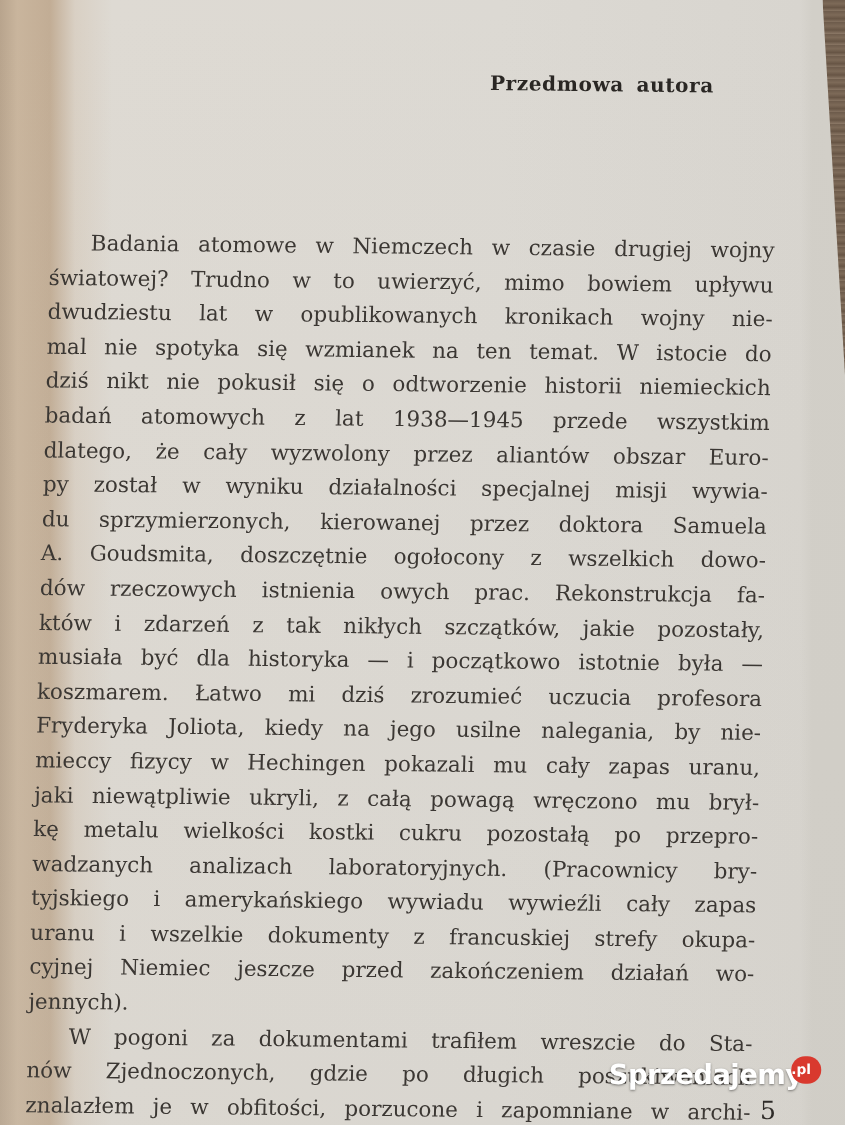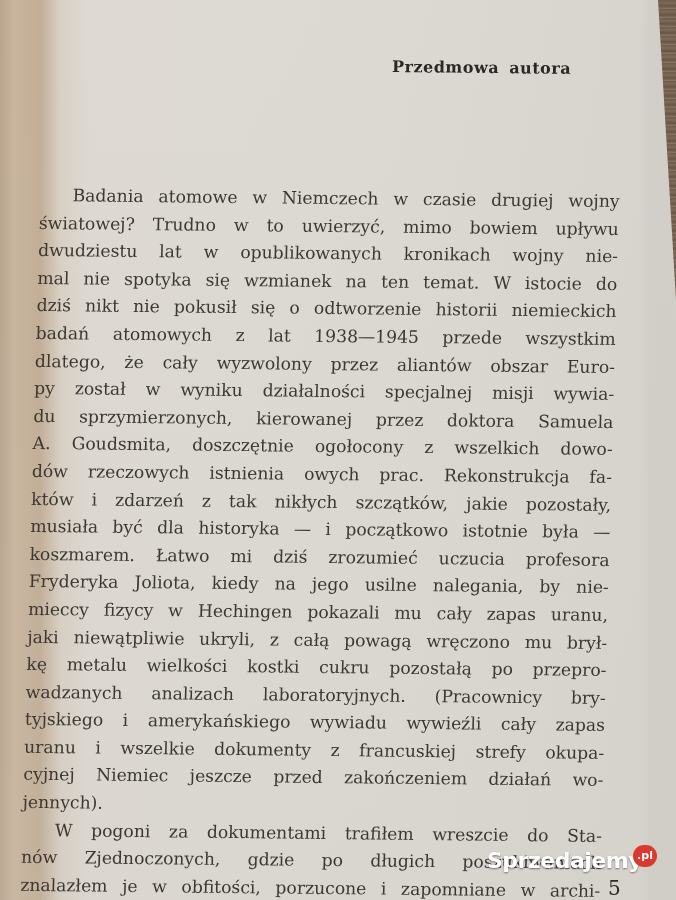--- a/index.html
+++ b/index.html
@@ -41,21 +41,21 @@
     .watermark {
       position: absolute; left: 487px; top: 848px;
       font-family: "DejaVu Sans", sans-serif; font-weight: bold; font-size: 22px;
       color: #ffffff; letter-spacing: -0.5px;
       text-shadow: 0 1px 2px rgba(0,0,0,0.45);
     }
     .wm-badge {
       position: absolute; left: 633px; top: 845px; width: 24px; height: 22px;
       border-radius: 11px; background: #d9392e; color: #fff;
       font-family: "DejaVu Sans", sans-serif; font-weight: bold; font-size: 11px;
-      text-align: center; line-height: 22px;
+      text-align: left; line-height: 22px;
     }
     .pagenum {
       position: absolute; left: 608px; top: 876px;
       font-family: "DejaVu Serif", serif; font-size: 20px; color: #2e2b28;
     }
   </style>
 </head>
 <body>
 
 <div class="photo"></div>

